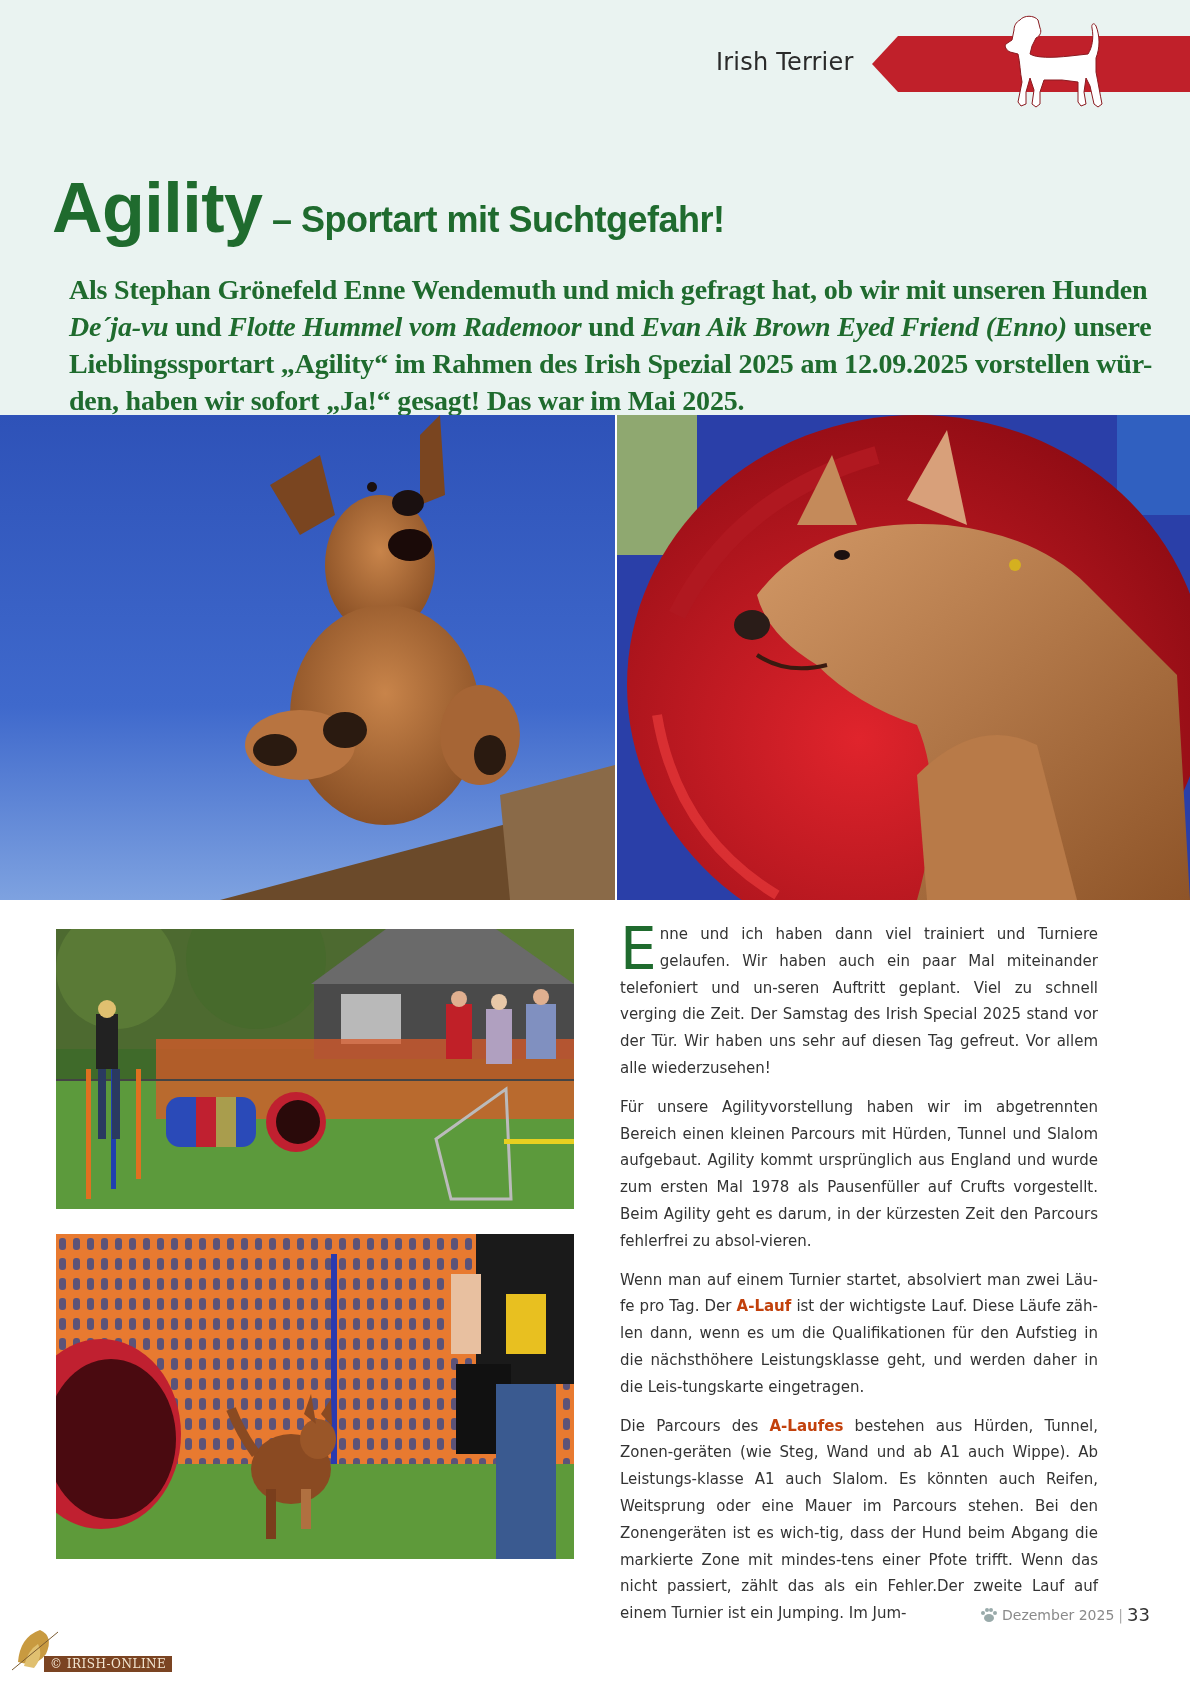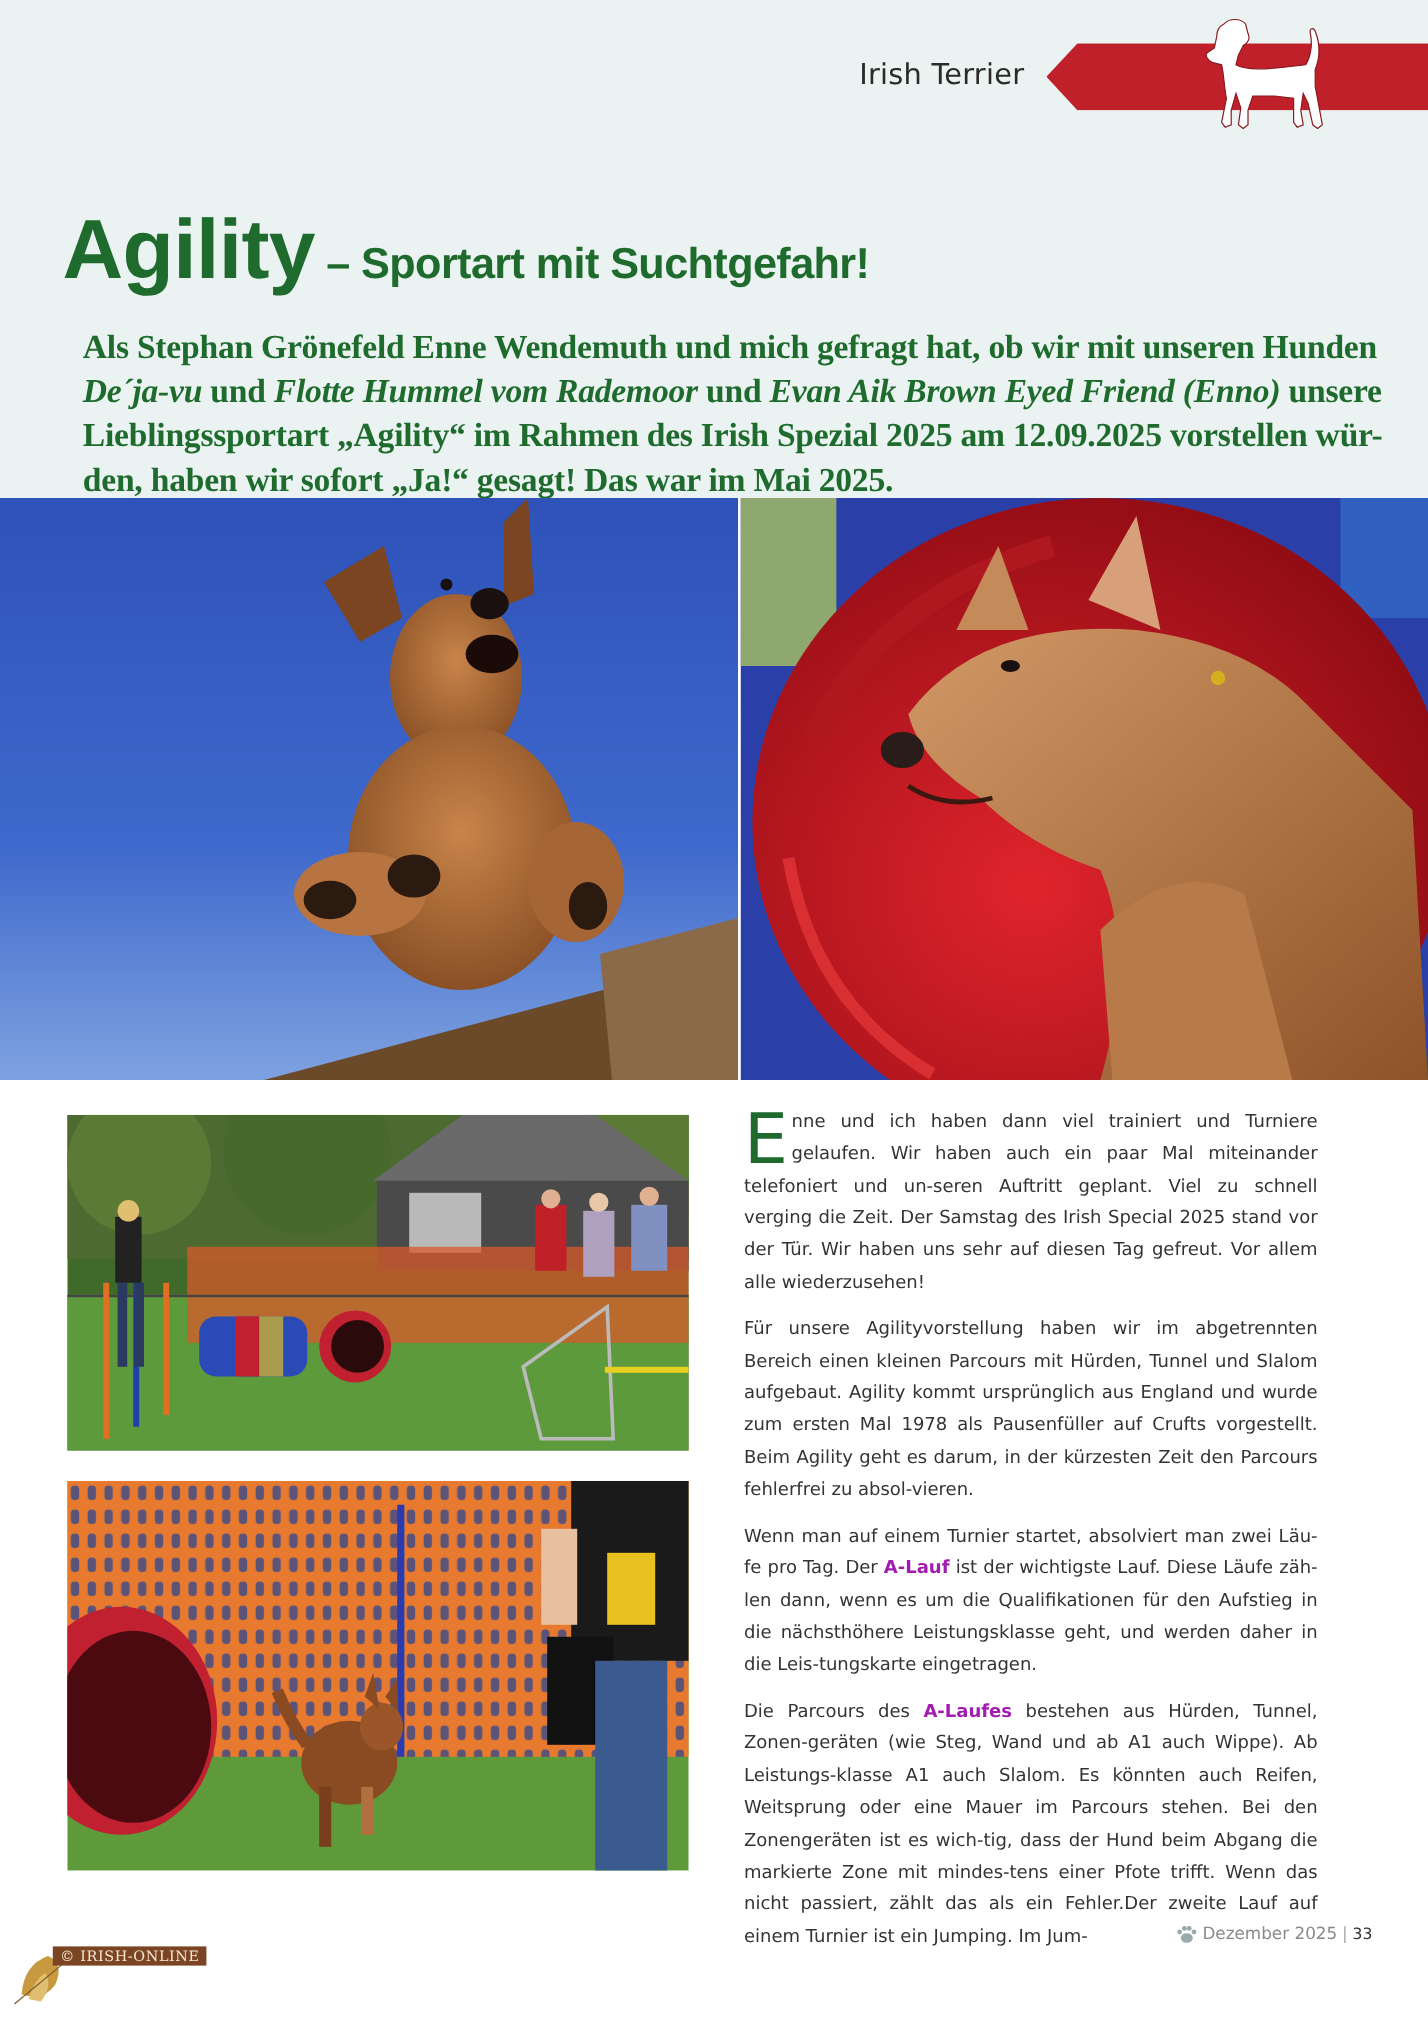--- a/index.html
+++ b/index.html
@@ -53,31 +53,31 @@
   .body-col {
     position: absolute; left: 620px; top: 921px; width: 478px;
     font-family: "DejaVu Sans", sans-serif; font-size: 15px; line-height: 26.8px;
     color: #333; text-align: justify; hyphens: manual;
   }
   .body-col p { margin: 0 0 12px 0; }
   .dropcap {
     float: left; font-size: 58px; line-height: 48px; color: #1f6b2e;
     margin: 4px 3px 0 0; font-family: "DejaVu Sans", sans-serif; font-weight: normal;
   }
-  .body-col b { font-weight: bold; color: #a21caf; }
+  .body-col b { font-weight: bold; color: #c2410c; }
   
   .footer {
     position: absolute; left: 980px; top: 1604px;
     font-size: 14px; color: #8a8a8a; white-space: nowrap;
     display: flex; align-items: center; gap: 4px;
   }
-  .footer .page-num { font-size: 13px; color: #333; }
+  .footer .page-num { font-size: 18px; color: #333; }
   .footer .sep { color: #aaa; }
   .watermark {
-    position: absolute; left: 10px; top: 1622px; display: flex; align-items: flex-start;
+    position: absolute; left: 10px; top: 1622px; display: flex; align-items: flex-end;
   }
   .watermark .tag {
     background: #7b4422; color: #f3e6d2; font-size: 12px; padding: 1px 6px;
     margin-left: -16px; letter-spacing: 0.5px; font-family: "DejaVu Serif", serif;
   }
 </style>
 </head>
 <body>
 
 <div class="top-band"></div>

